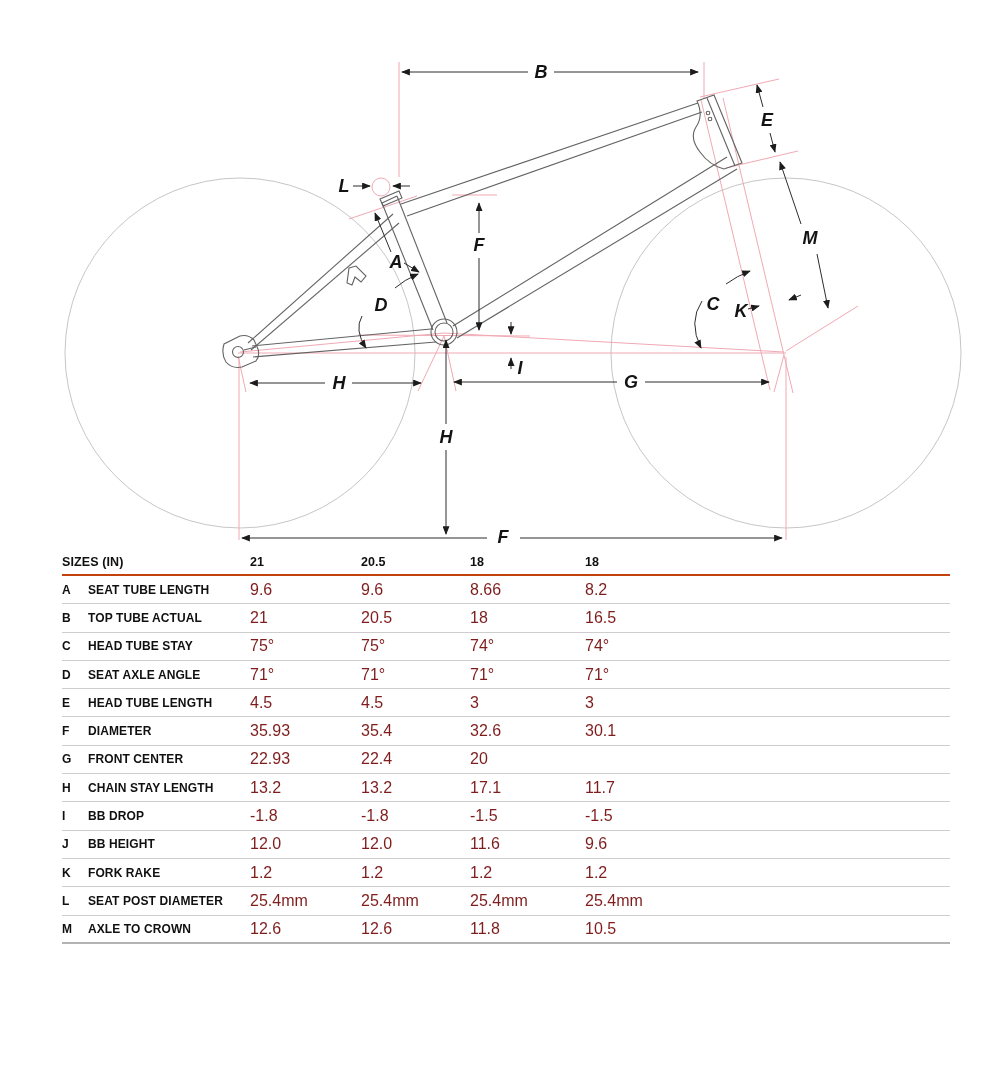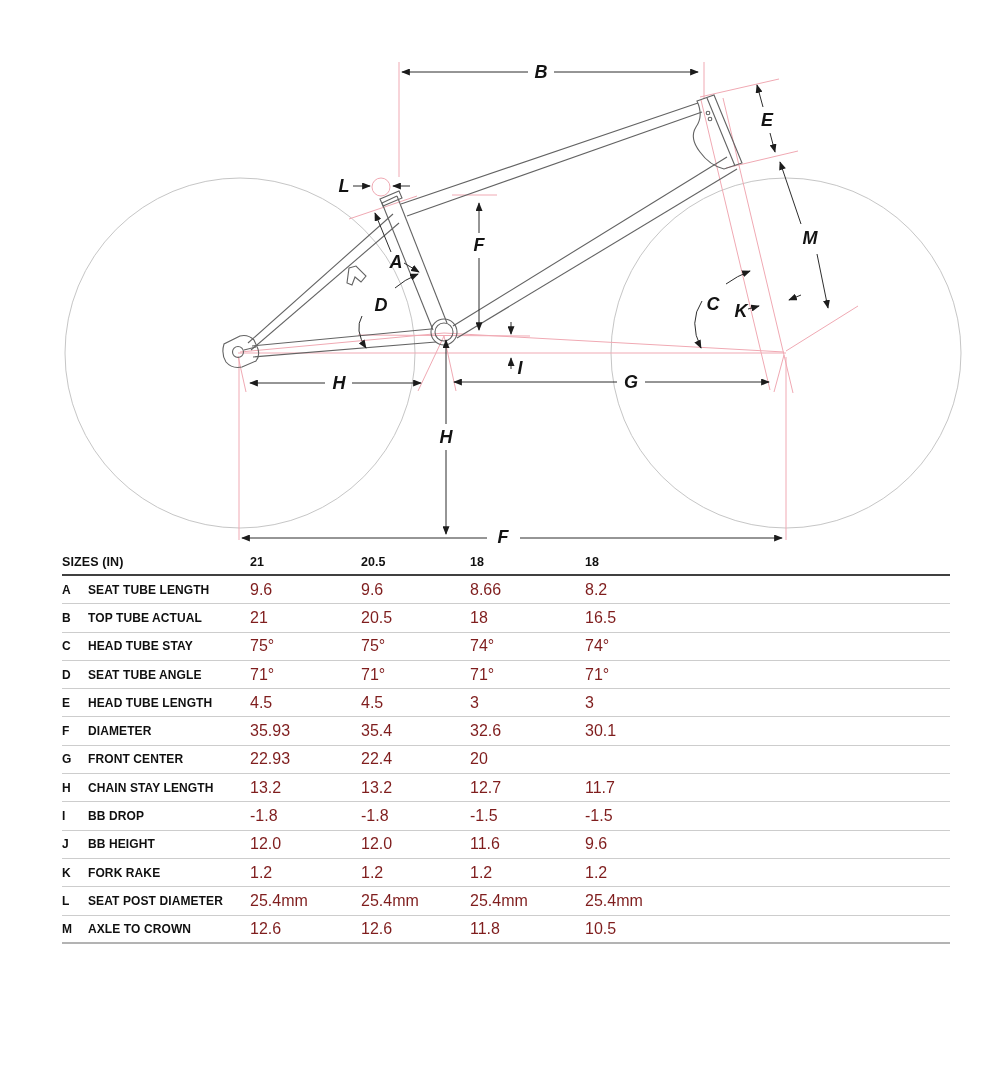--- a/index.html
+++ b/index.html
@@ -8,21 +8,21 @@
   svg.diagram{position:absolute;left:0;top:0;}
   svg .wheel{stroke:#c6c6c6;fill:none;stroke-width:1;}
   svg .frame{stroke:#636363;fill:none;stroke-width:1.1;}
   svg .pink{stroke:#f0a9b3;fill:none;stroke-width:1;}
   svg .dim{stroke:#2d2d2d;fill:none;stroke-width:1;}
   text.dlabel{fill:#131313;font-family:"Liberation Sans",sans-serif;
               font-weight:bold;font-style:italic;font-size:18px;text-anchor:middle;}
   
   .spec-table{position:absolute;left:62px;top:549px;width:888px;}
   .thead,.trow{display:grid;grid-template-columns:26px 162px 111px 109px 115px 1fr;align-items:center;}
-  .thead{height:25px;border-bottom:2px solid #404040;}
+  .thead{height:25px;border-bottom:2px solid #c2410c;}
   .trow{height:28.3px;border-bottom:1px solid #cdcdcd;box-sizing:border-box;}
   .trow:last-child{border-bottom:2px solid #b3b3b3;}
   .cell{white-space:nowrap;overflow:visible;}
   .c-sizes{grid-column:1 / 3;font-weight:bold;font-size:12.5px;color:#101010;letter-spacing:.1px;}
   .c-key{font-weight:bold;font-size:12px;color:#101010;}
   .c-label{font-weight:bold;font-size:12px;color:#101010;letter-spacing:.1px;}
   .c-size-h{font-weight:bold;font-size:12.5px;color:#101010;}
   .c-val{font-size:16px;color:#7f1d1d;}
 </style>
 </head>
@@ -191,21 +191,21 @@
       <div class="cell c-key">C</div>
       <div class="cell c-label">HEAD TUBE STAY</div>
     <div class="cell c-val">75°</div>
           <div class="cell c-val">75°</div>
           <div class="cell c-val">74°</div>
           <div class="cell c-val">74°</div>
         </div>
 
     <div class="trow">
       <div class="cell c-key">D</div>
-      <div class="cell c-label">SEAT TUBE ANGLE</div>
+      <div class="cell c-label">SEAT AXLE ANGLE</div>
     <div class="cell c-val">71°</div>
           <div class="cell c-val">71°</div>
           <div class="cell c-val">71°</div>
           <div class="cell c-val">71°</div>
         </div>
 
     <div class="trow">
       <div class="cell c-key">E</div>
       <div class="cell c-label">HEAD TUBE LENGTH</div>
     <div class="cell c-val">4.5</div>
@@ -229,21 +229,21 @@
     <div class="cell c-val">22.93</div>
           <div class="cell c-val">22.4</div>
           <div class="cell c-val">20</div>
         </div>
 
     <div class="trow">
       <div class="cell c-key">H</div>
       <div class="cell c-label">CHAIN STAY LENGTH</div>
     <div class="cell c-val">13.2</div>
           <div class="cell c-val">13.2</div>
-          <div class="cell c-val">12.7</div>
+          <div class="cell c-val">17.1</div>
           <div class="cell c-val">11.7</div>
         </div>
 
     <div class="trow">
       <div class="cell c-key">I</div>
       <div class="cell c-label">BB DROP</div>
     <div class="cell c-val">-1.8</div>
           <div class="cell c-val">-1.8</div>
           <div class="cell c-val">-1.5</div>
           <div class="cell c-val">-1.5</div>

